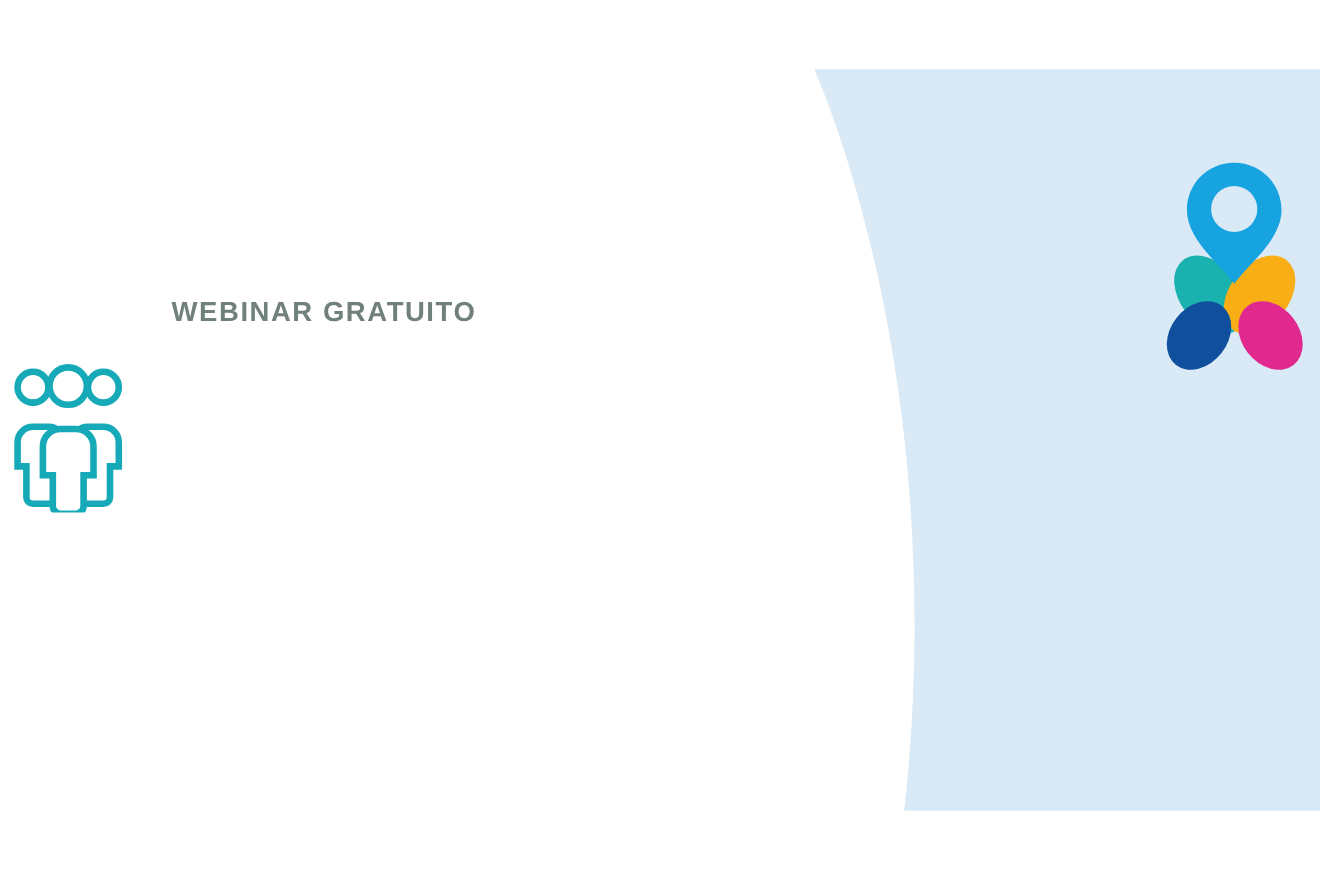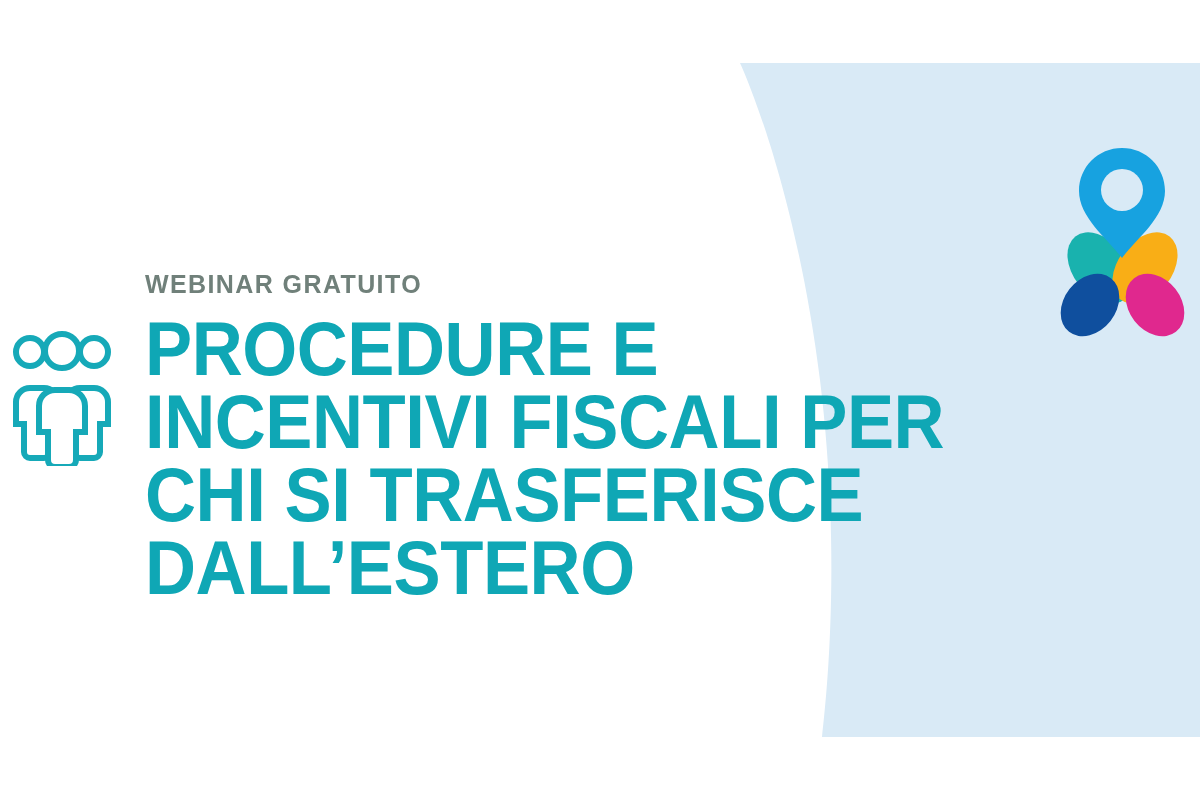--- a/index.html
+++ b/index.html
@@ -46,21 +46,21 @@
     left: 1048px;
     top: 140px;
     width: 148px;
     height: 200px;
     z-index: 3;
   }
 
   
   .text-block {
     position: absolute;
-    left: 145px;
+    left: 156px;
     top: 272px;
     z-index: 2;
     width: 1020px;
   }
 
   .eyebrow {
     font-family: "Liberation Sans", sans-serif;
     font-size: 25px;
     font-weight: bold;
     letter-spacing: 1.4px;
@@ -123,21 +123,15 @@
       <ellipse cx="42" cy="165" rx="26" ry="34" transform="rotate(38 42 165)" fill="#0f4f9e"></ellipse>
       <ellipse cx="107" cy="165" rx="26" ry="34" transform="rotate(-38 107 165)" fill="#e0288e"></ellipse>
     </g>
 
     <path d="M 74 8 C 50 8 31 27 31 51 C 31 78 61 100 74 118 C 87 100 117 78 117 51 C 117 27 98 8 74 8 Z" fill="#17a2e0"></path>
     <circle cx="74" cy="50" r="21" fill="#d9eaf6"></circle>
   </svg>
 
   <div class="text-block">
     <div class="eyebrow">WEBINAR GRATUITO</div>
-    <div class="headline">
-      <div class="headline-line">PROCEDURE E</div>
-      <div class="headline-line">INCENTIVI FISCALI PER</div>
-      <div class="headline-line">CHI SI TRASFERISCE</div>
-      <div class="headline-line">DALL’ESTERO</div>
-    </div>
   </div>
 
 </div>
 
 </body></html>

